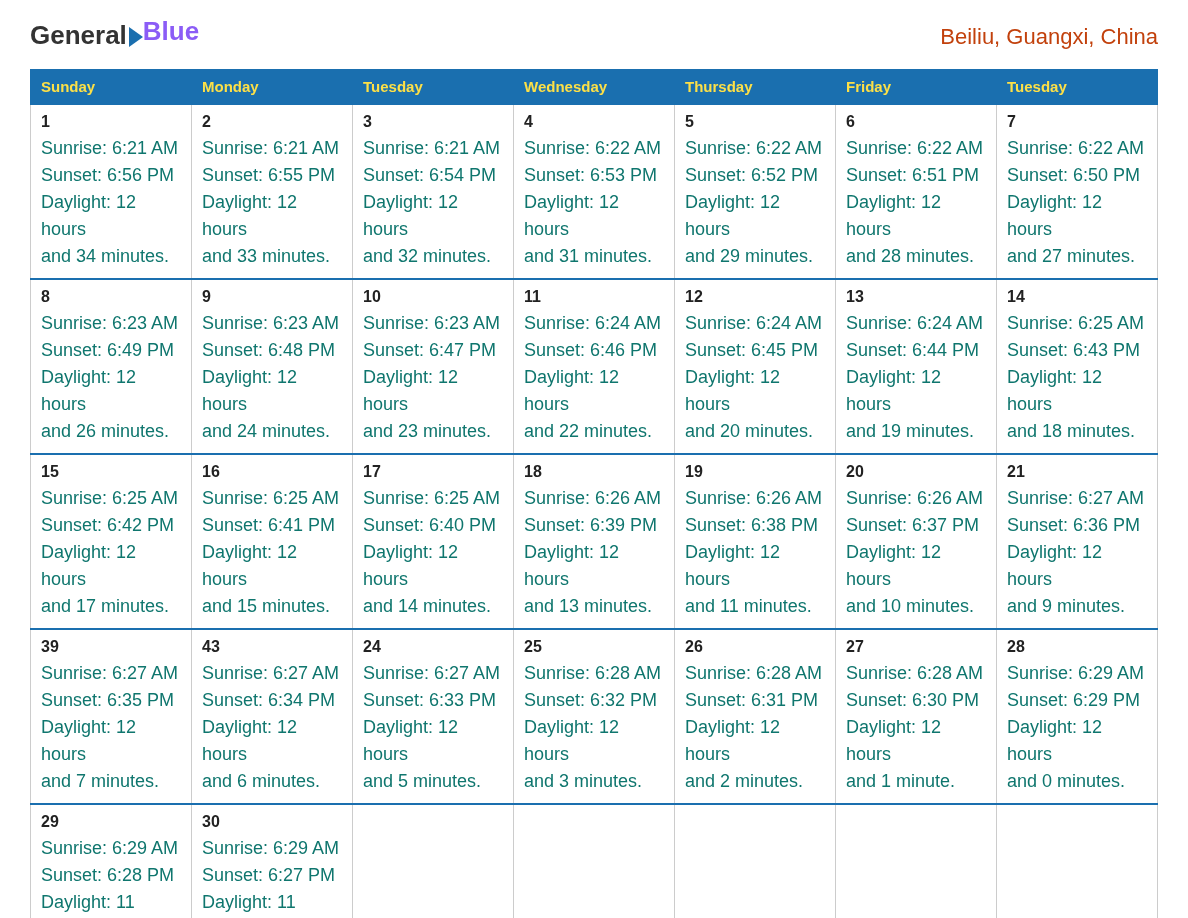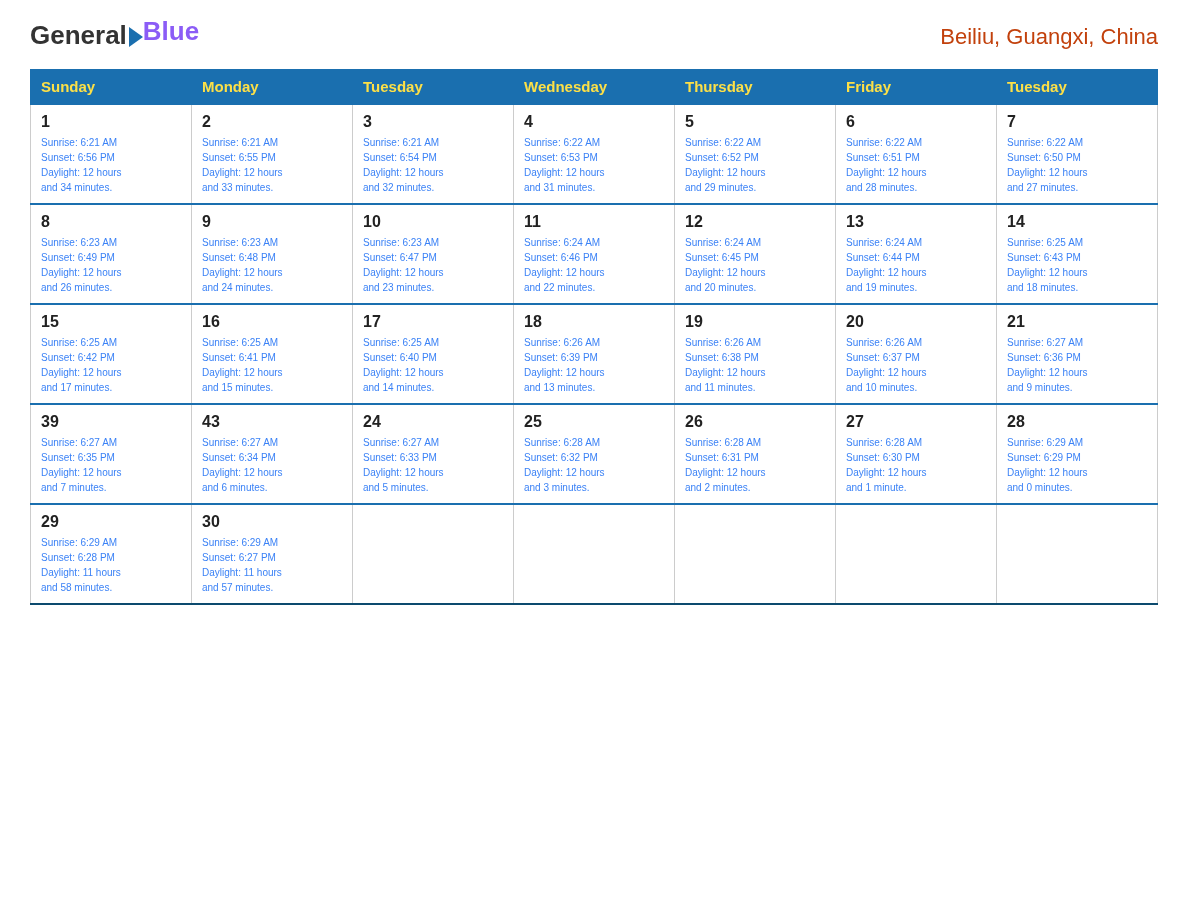--- a/index.html
+++ b/index.html
@@ -88,23 +88,23 @@
     .calendar tr:last-child td {
       border-bottom: 2px solid #0c4a6e;
     }
     .day-number {
       font-size: 16px;
       font-weight: bold;
       display: block;
       margin-bottom: 4px;
     }
     .day-info {
-      font-size: 10px;
+      font-size: 18px;
       line-height: 1.5;
-      color: #3b82f6;
+      color: #0f766e;
     }
     .empty-cell {
       border-top: 2px solid #1a6faf;
       background: #fff;
     }
   </style>
 </head>
 <body>
 
 <div class="header">

